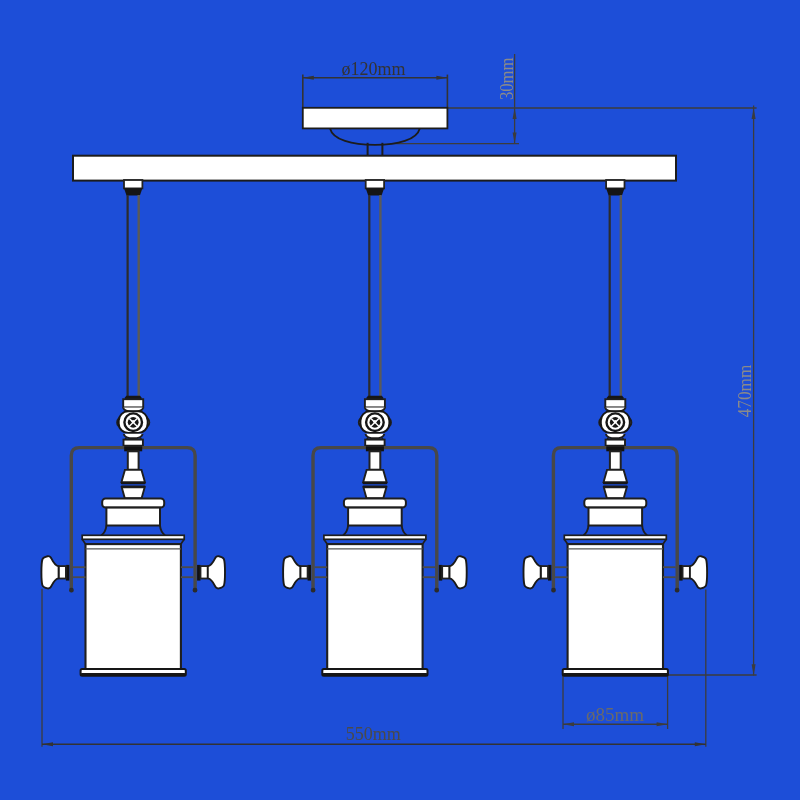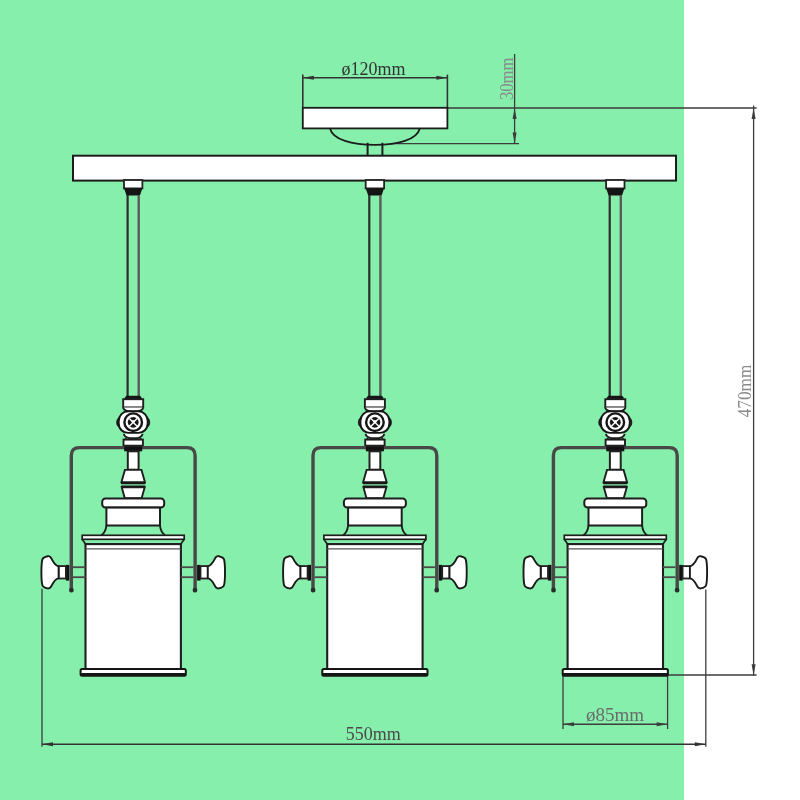--- a/index.html
+++ b/index.html
@@ -1,16 +1,16 @@
 <!DOCTYPE html>
 <html><head>
 <meta charset="utf-8">
 <style>
   html,body{margin:0;padding:0;background:#ffffff;}
-  #stage{width:684px;height:800px;position:relative;background:#86efac;}
+  #stage{width:800px;height:800px;position:relative;background:#1d4ed8;}
   text{font-family:"Liberation Serif",serif;}
 </style>
 </head>
 <body>
 <div id="stage">
 <svg width="800" height="800" viewBox="0 0 800 800">
 <defs>
 <g id="lamp">
 
   <rect x="-9.2" y="180" width="18.4" height="8.4" fill="#fff" stroke="#222" stroke-width="1.8"></rect>

